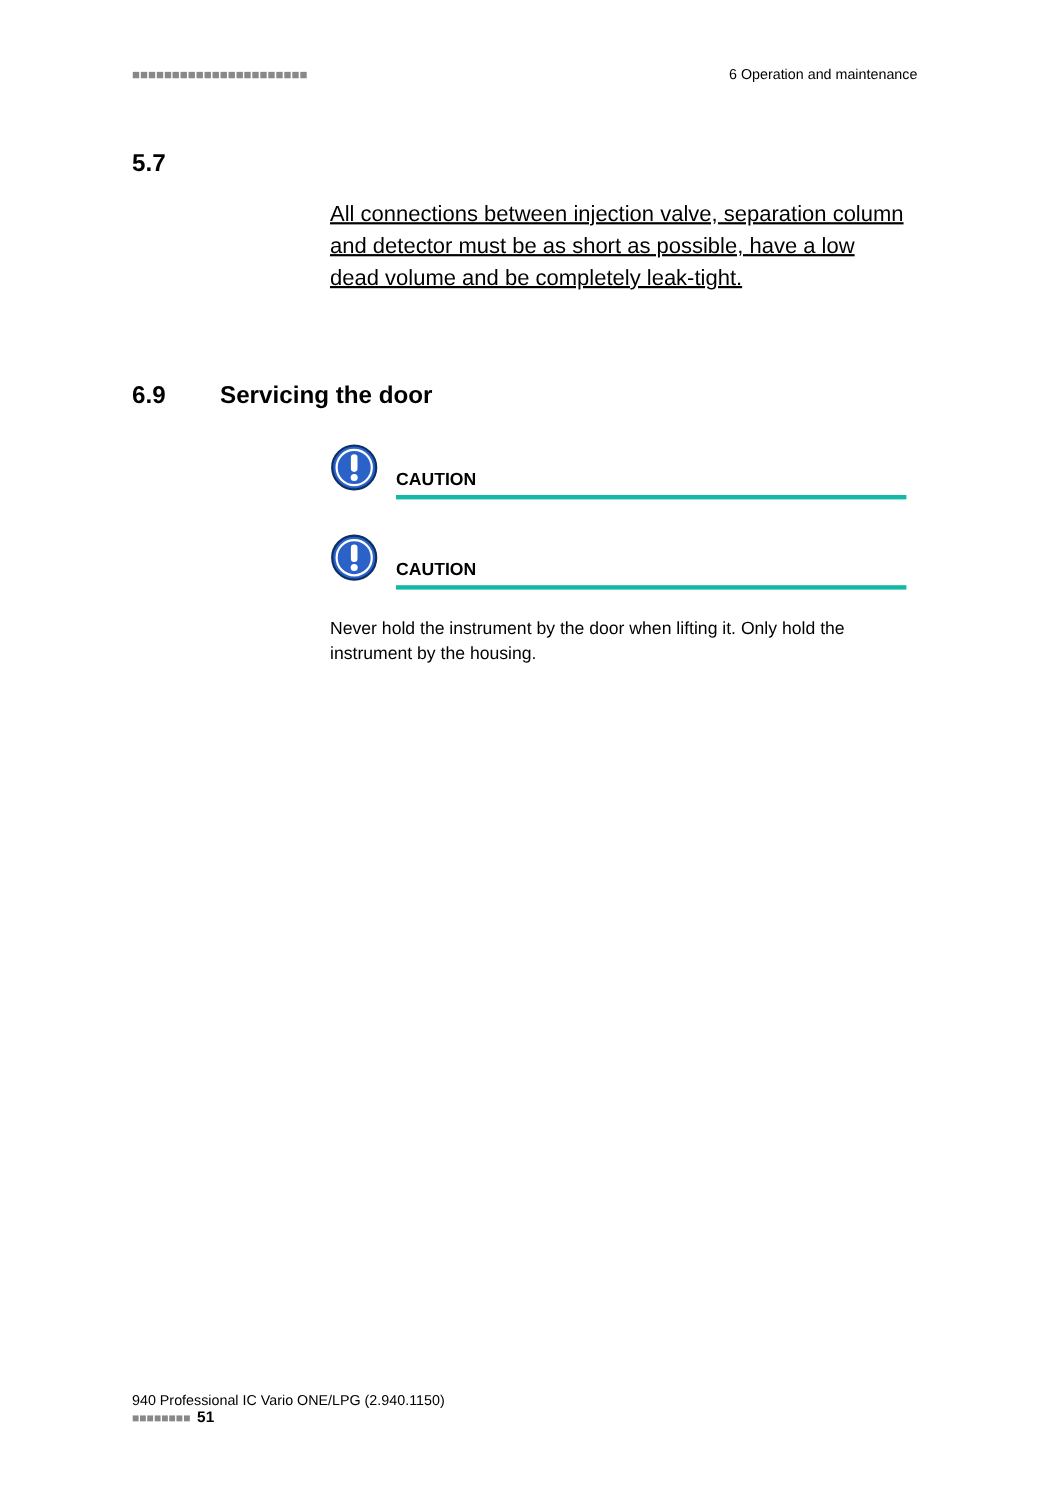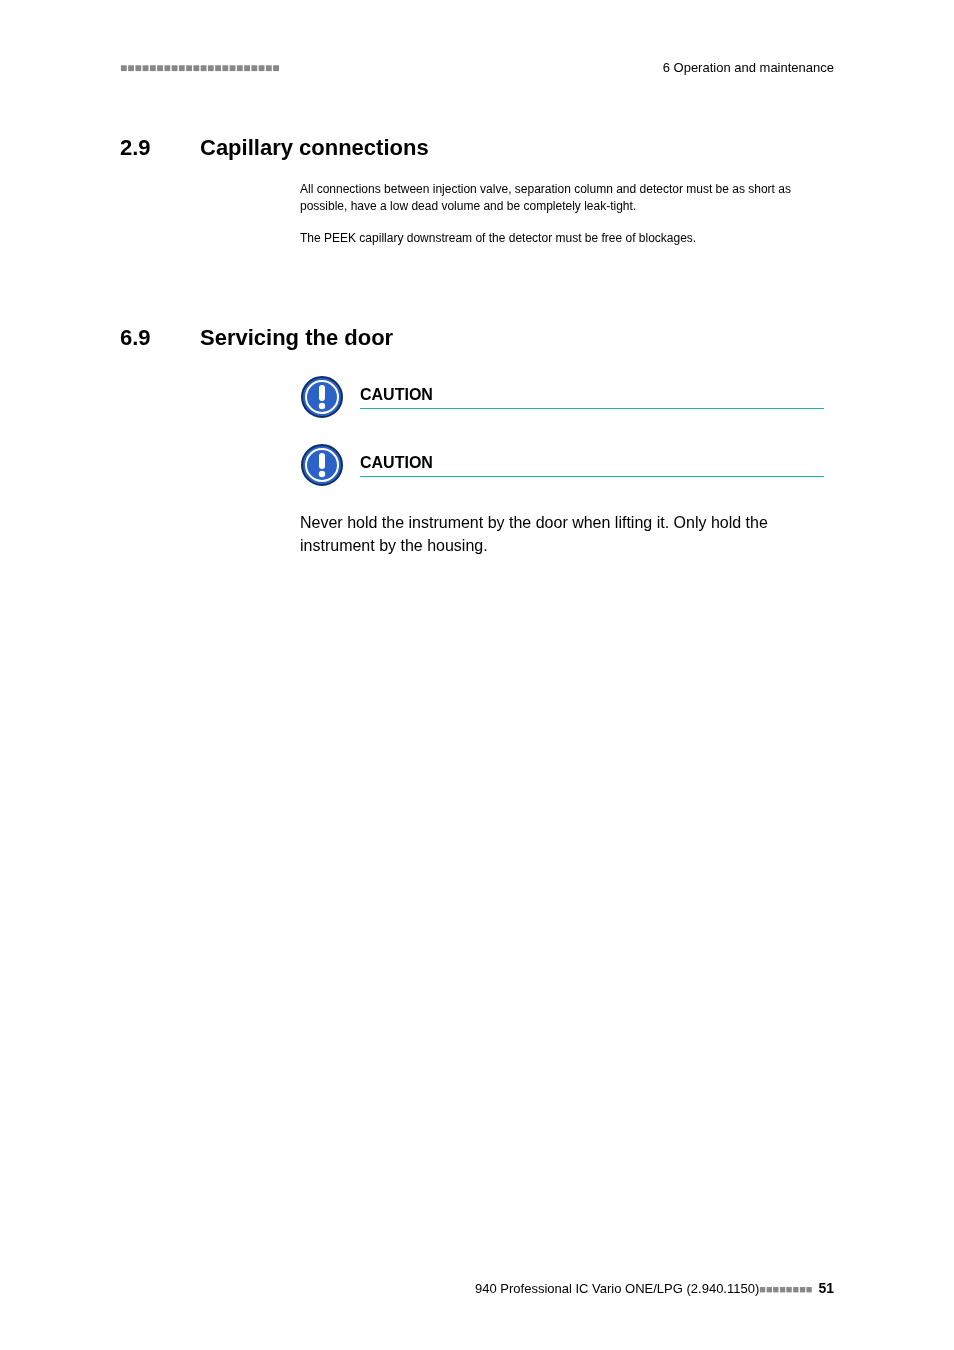--- a/index.html
+++ b/index.html
@@ -29,63 +29,66 @@
     font-weight: 700;
     font-size: 22px;
     margin: 24px 0 20px 0;
   }
   .section-num { min-width: 52px; }
   .body-block {
     margin-left: 180px;
     margin-right: 10px;
   }
   .para {
-    font-size: 12px;
+    font-size: 20px;
     line-height: 1.45;
     margin-bottom: 14px;
+    text-decoration: underline;
   }
   .callout {
     margin-left: 180px;
     margin-right: 10px;
     margin-top: 24px;
     margin-bottom: 14px;
   }
   .callout-head {
     display: flex;
     align-items: center;
     gap: 16px;
   }
   .callout-icon {
     width: 44px;
     height: 44px;
     flex: 0 0 44px;
   }
   .callout-label-wrap {
     flex: 1;
-    border-bottom: 1px solid #14b8a6;
+    border-bottom: 4px solid #14b8a6;
     padding-bottom: 4px;
+    margin-top: 32px;
   }
   .callout-label {
     font-weight: 700;
     font-size: 16px;
   }
   .callout-body {
     font-size: 16px;
     line-height: 1.45;
     margin-top: 24px;
   }
   .footer {
     position: absolute;
     left: 120px;
     right: 120px;
     bottom: 54px;
     display: flex;
-    justify-content: flex-end;
+    justify-content: flex-start;
     align-items: baseline;
     font-size: 13px;
+    flex-direction: column;
   }
   .footer-right {
     display: flex;
     align-items: baseline;
     gap: 6px;
   }
   .footer-marks {
     color: #888;
     font-size: 11px;
     letter-spacing: 0px;
@@ -100,26 +103,24 @@
 <body>
 
 <div class="page">
 
   <div class="header">
     <span class="header-marks">■■■■■■■■■■■■■■■■■■■■■■</span>
     <span>6 Operation and maintenance</span>
   </div>
 
   <div class="section-heading">
-    <span class="section-num">2.9</span>
-    <span>Capillary connections</span>
+    <span class="section-num">5.7</span>
   </div>
   <div class="body-block">
     <p class="para">All connections between injection valve, separation column and detector must be as short as possible, have a low dead volume and be completely leak-tight.</p>
-    <p class="para">The PEEK capillary downstream of the detector must be free of blockages.</p>
   </div>
 
   <div class="sec-gap"></div>
 
   <div class="section-heading">
     <span class="section-num">6.9</span>
     <span>Servicing the door</span>
   </div>
 
   <div class="callout">

